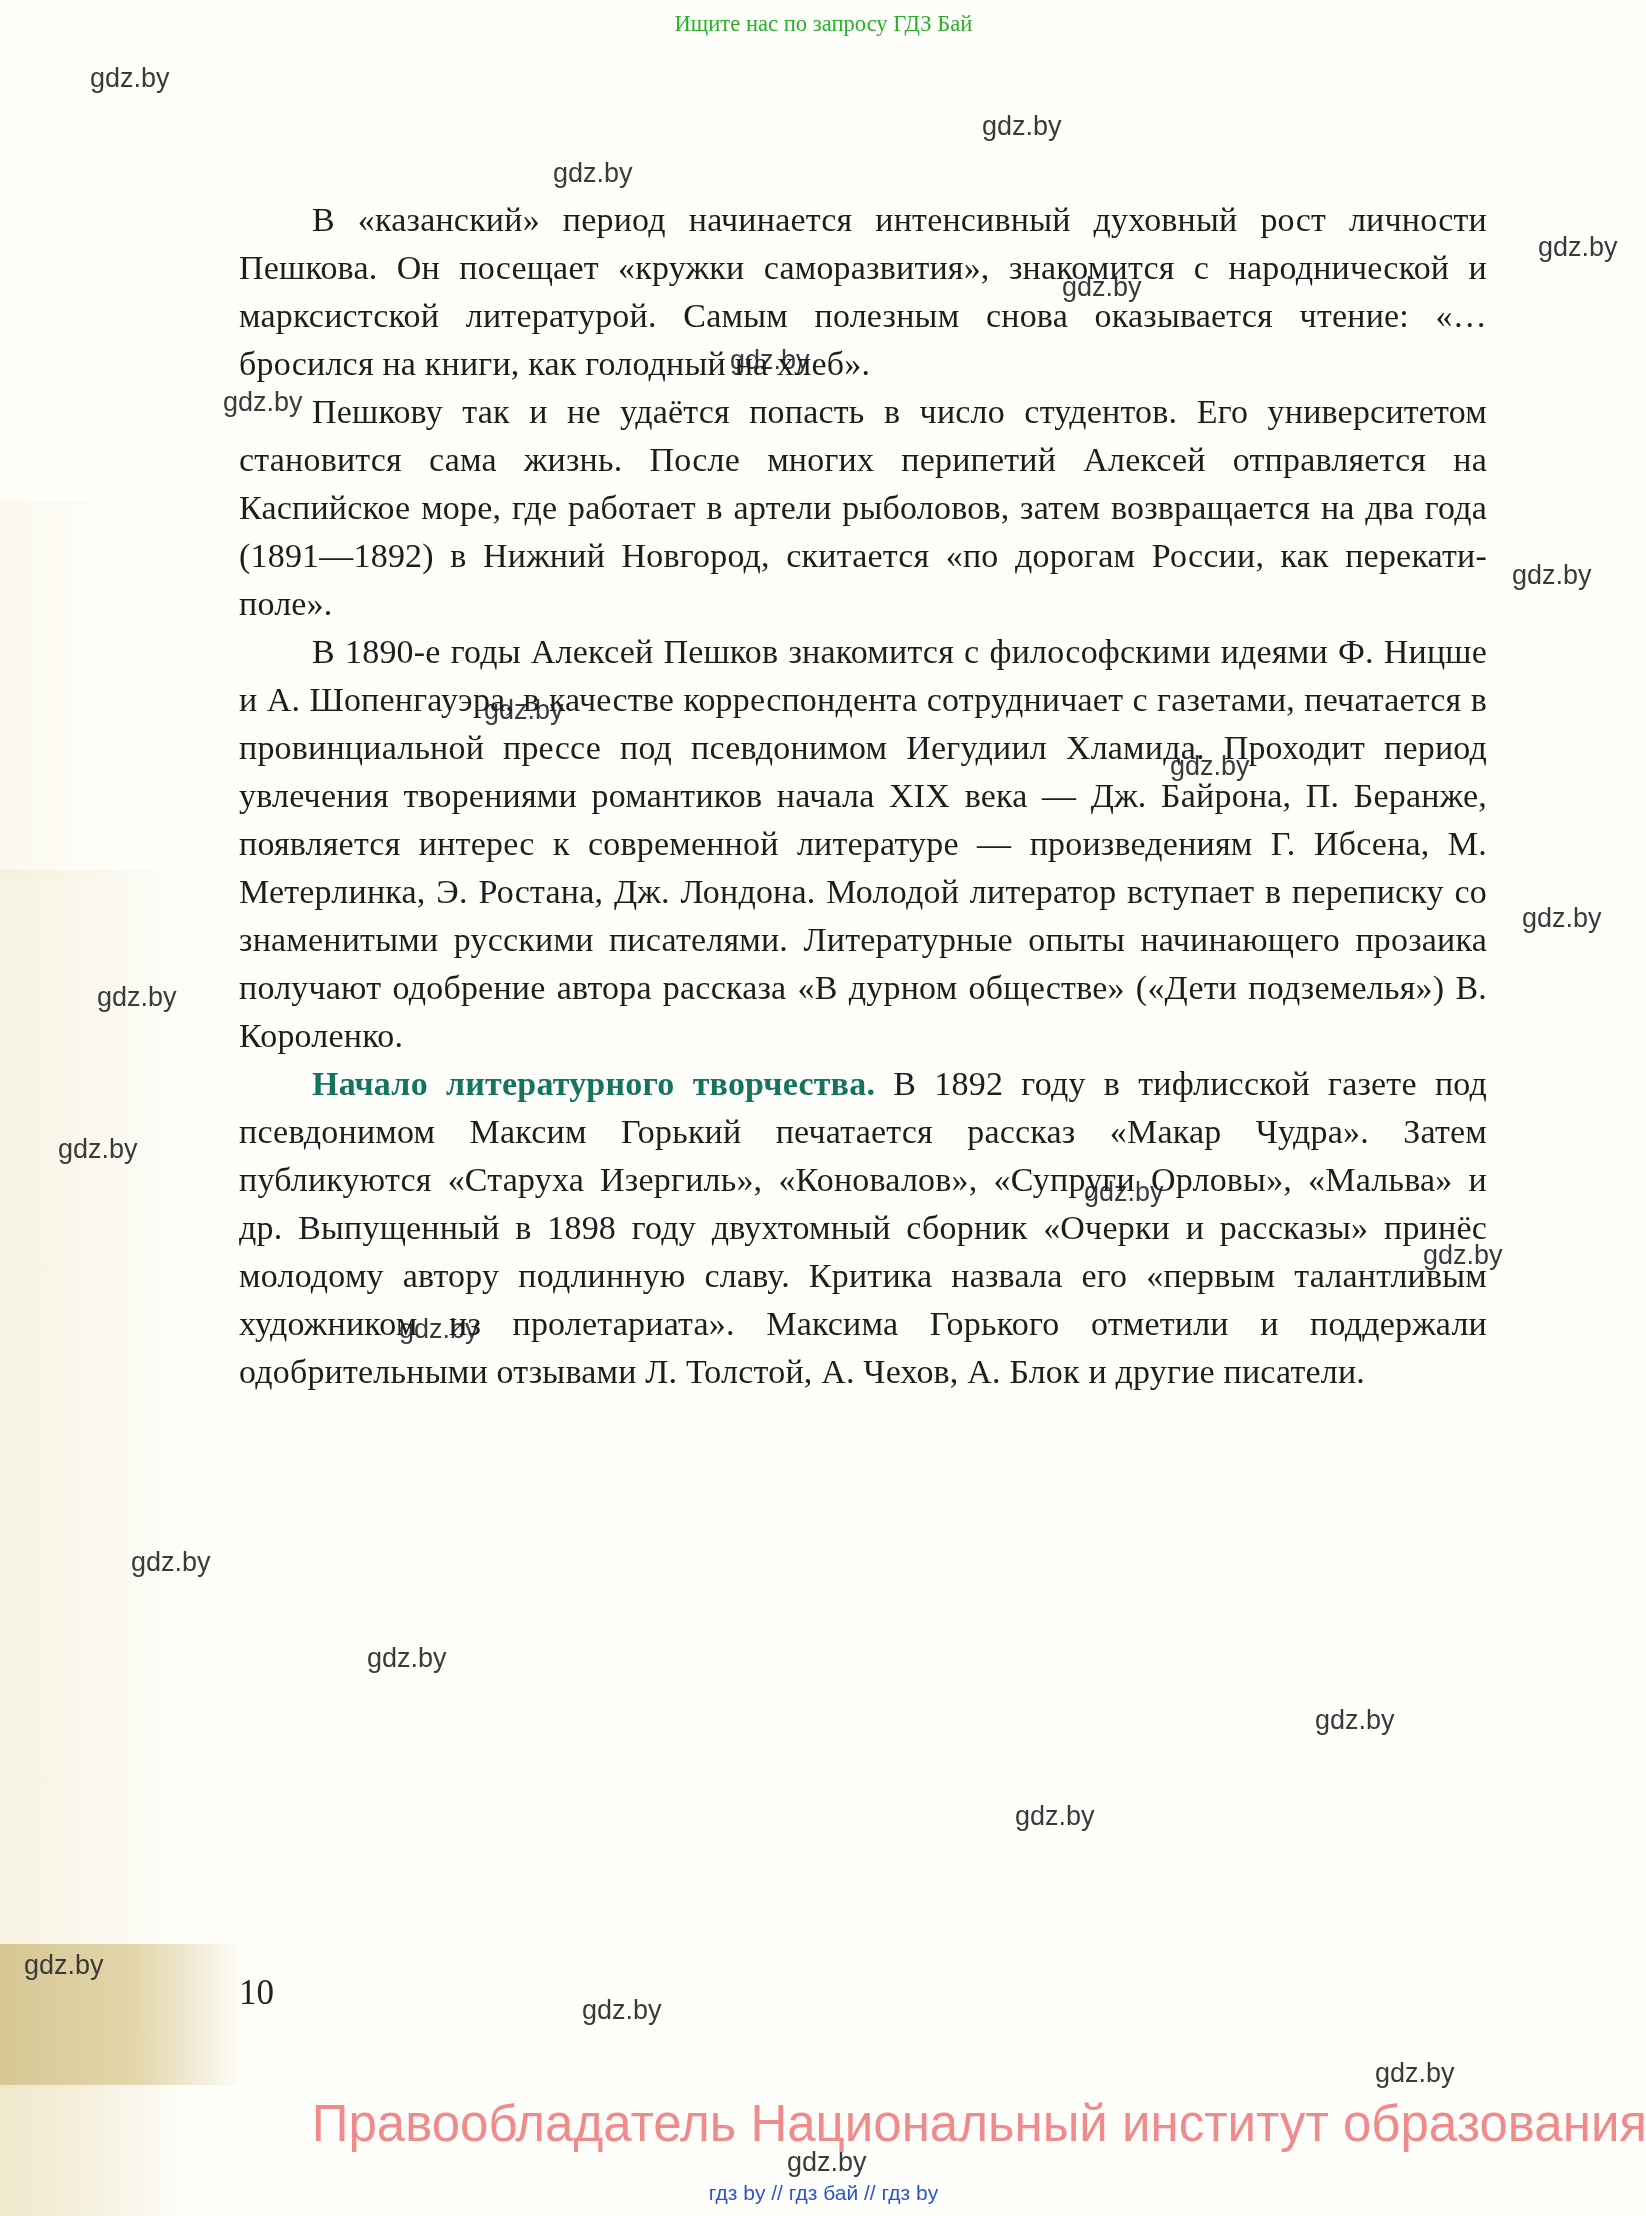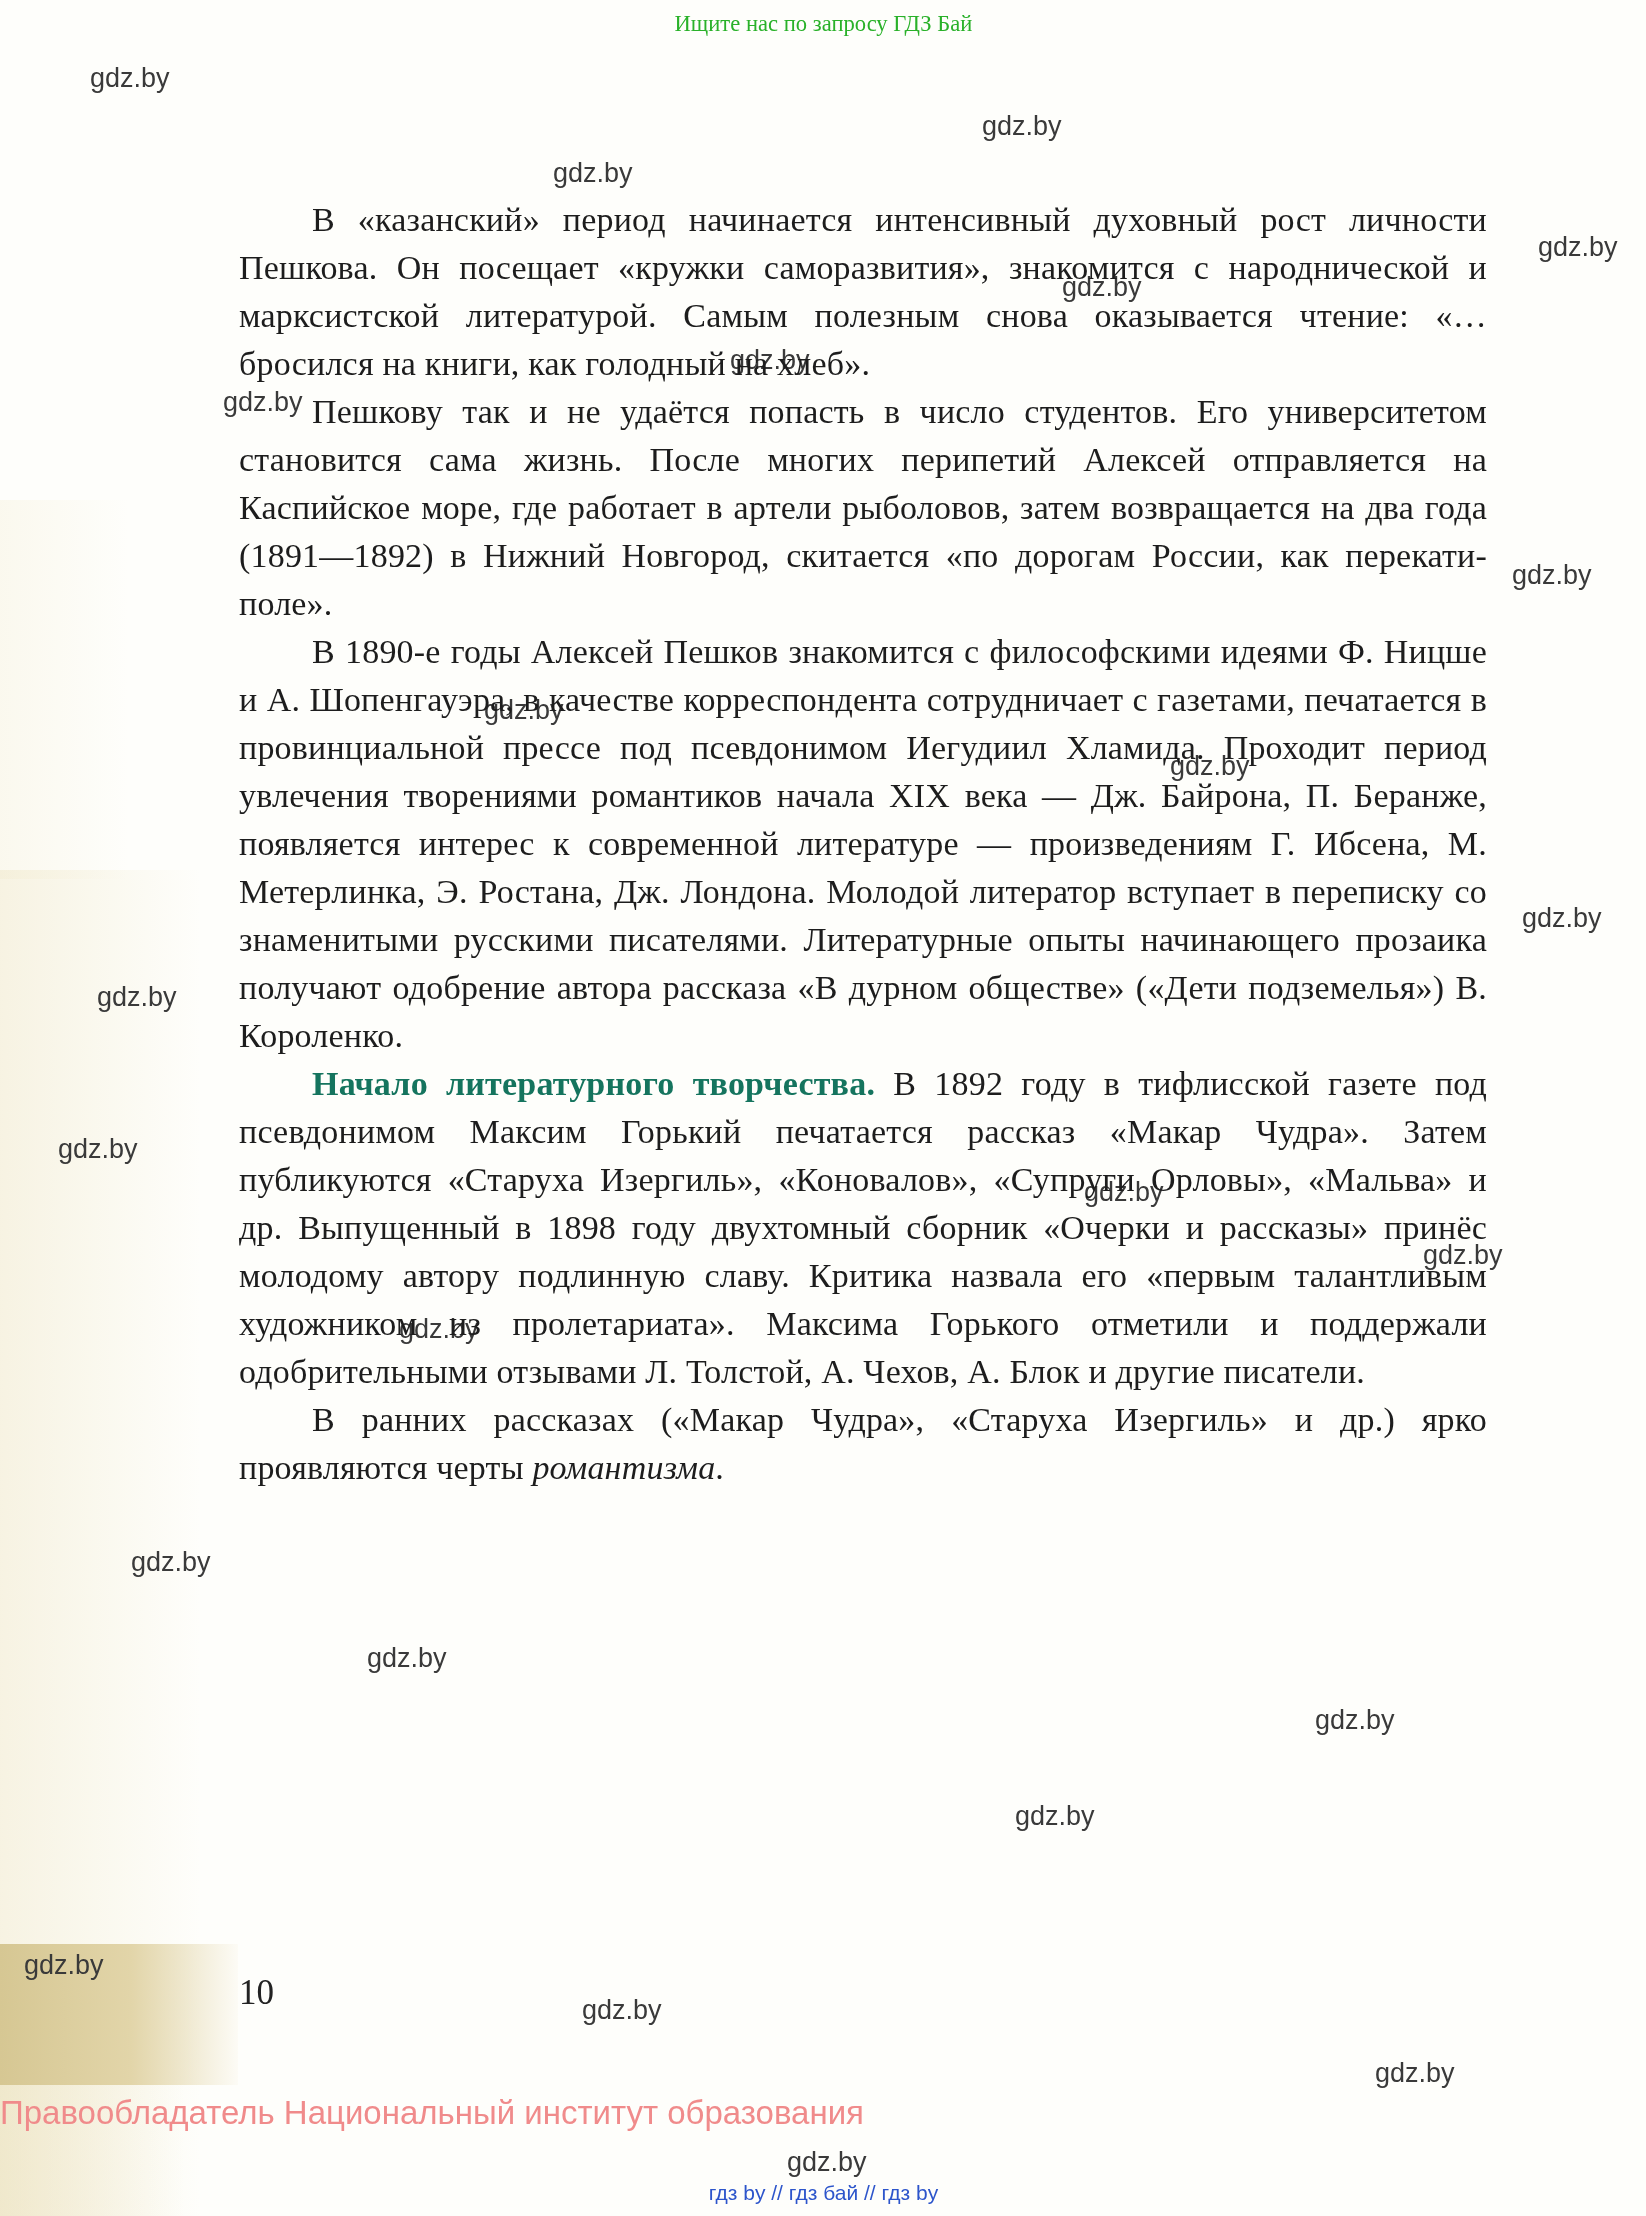--- a/index.html
+++ b/index.html
@@ -57,23 +57,23 @@
   .body-text p.no-indent { text-indent: 0; }
   .lead { color: #15745e; font-weight: bold; }
   .italic { font-style: italic; }
 
   .page-number {
     position: absolute; left: 239px; top: 1973px;
     font-size: 35px; color: #222;
   }
   .footer-pink {
     position: absolute; top: 2094px; left: 0; width: 100%;
-    text-align: left;
+    text-align: right;
     font-family: "Liberation Sans", sans-serif;
-    font-size: 33px; color: #f08b8b;
+    font-size: 51px; color: #f08b8b;
   }
   .footer-blue {
     position: absolute; top: 2181px; left: 0; width: 100%;
     text-align: center;
     font-family: "Liberation Sans", sans-serif;
     font-size: 21px; color: #2d55cb;
   }
 </style>
 </head>
 <body>
@@ -108,21 +108,20 @@
 <span class="wm" style="left:24px;   top:1950px;">gdz.by</span>
 <span class="wm" style="left:582px;  top:1995px;">gdz.by</span>
 <span class="wm" style="left:1375px; top:2058px;">gdz.by</span>
 <span class="wm" style="left:787px;  top:2147px;">gdz.by</span>
 
 <div class="body-text">
   <p><span>В «казанский» период начинается интенсивный духовный рост личности Пешкова. Он посещает «кружки саморазвития», знакомится с народнической и марксистской литературой. Самым полезным снова оказывается чтение: «…бросился на книги, как голодный на хлеб».</span></p>
   <p><span>Пешкову так и не удаётся попасть в число студентов. Его университетом становится сама жизнь. После многих перипетий Алексей отправляется на Каспийское море, где работает в артели рыболовов, затем возвращается на два года (1891—1892) в Нижний Новгород, скитается «по дорогам России, как перекати-поле».</span></p>
   <p><span>В 1890-е годы Алексей Пешков знакомится с философскими идеями Ф. Ницше и А. Шопенгауэра, в качестве корреспондента сотрудничает с газетами, печатается в провинциальной прессе под псевдонимом Иегудиил Хламида. Проходит период увлечения творениями романтиков начала XIX века — Дж. Байрона, П. Беранже, появляется интерес к современной литературе — произведениям Г. Ибсена, М. Метерлинка, Э. Ростана, Дж. Лондона. Молодой литератор вступает в переписку со знаменитыми русскими писателями. Литературные опыты начинающего прозаика получают одобрение автора рассказа «В дурном обществе» («Дети подземелья») В. Короленко.</span></p>
   <p><span class="lead">Начало литературного творчества.</span> <span>В 1892 году в тифлисской газете под псевдонимом Максим Горький печатается рассказ «Макар Чудра». Затем публикуются «Старуха Изергиль», «Коновалов», «Супруги Орловы», «Мальва» и др. Выпущенный в 1898 году двухтомный сборник «Очерки и рассказы» принёс молодому автору подлинную славу. Критика назвала его «первым талантливым художником из пролетариата». Максима Горького отметили и поддержали одобрительными отзывами Л. Толстой, А. Чехов, А. Блок и другие писатели.</span></p>
-  <p><span>В ранних рассказах («Макар Чудра», «Старуха Изергиль» и др.) ярко проявляются черты </span><span class="italic">романтизма</span><span>.</span></p>
 </div>
 
 <div class="page-number">10</div>
 
 <div class="footer-pink">Правообладатель Национальный институт образования</div>
 
 <div class="footer-blue">гдз by  //  гдз бай  //  гдз by</div>
 
 
 </body></html>

